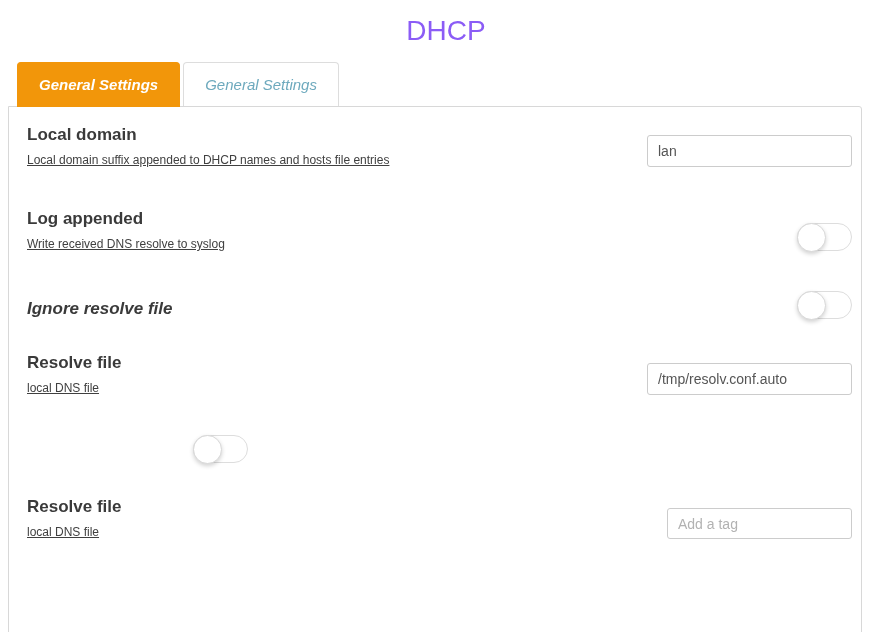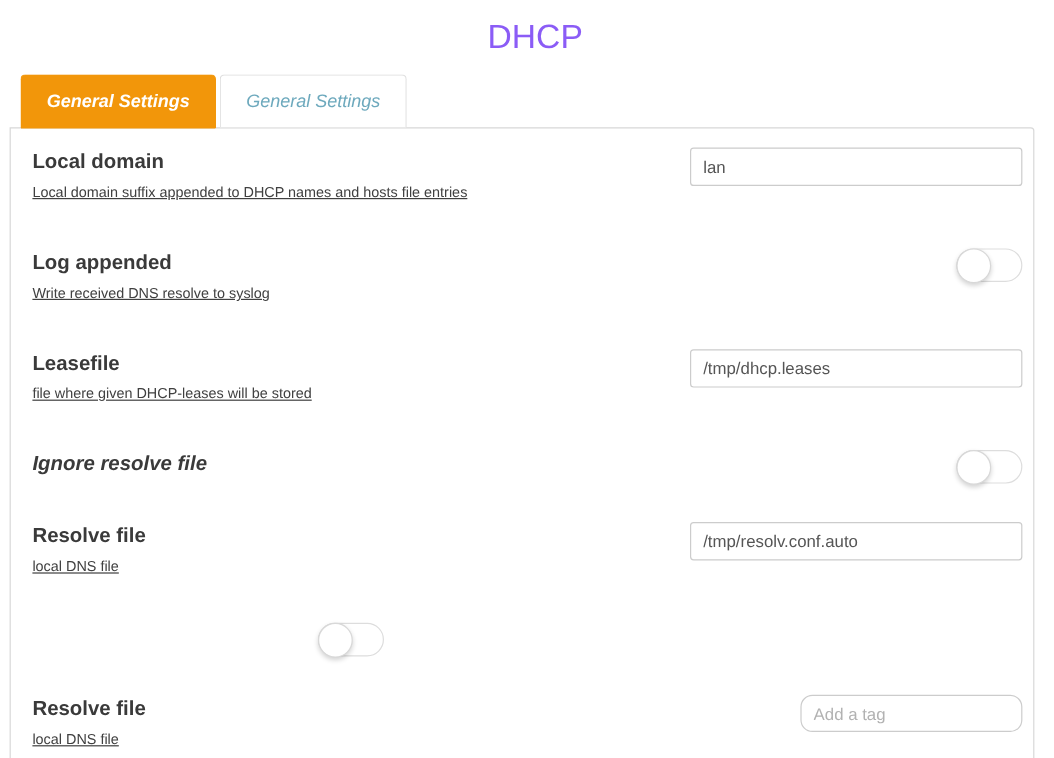--- a/index.html
+++ b/index.html
@@ -53,58 +53,58 @@
     height: 560px;
     background: #ffffff;
     border: 1px solid #d8d8d8;
     border-radius: 0 3px 3px 3px;
     padding: 16px 9px 10px 18px;
     position: relative;
     z-index: 1;
   }
   .row {
     display: flex;
-    align-items: flex-start;
+    align-items: flex-end;
     margin-bottom: 40px;
   }
   .row.short { margin-bottom: 32px; font-style: italic; }
   .meta { flex: 1; padding-top: 2px; }
   .field-label {
     font-size: 17px;
     font-weight: bold;
     color: #3a3a3a;
     line-height: 20px;
   }
   .field-desc {
     font-size: 12px;
     color: #404040;
     margin-top: 8px;
     line-height: 14px;
     text-decoration: underline;
   }
   .ctrl {
-    width: 277px;
+    width: 205px;
     display: flex;
     justify-content: flex-end;
     margin-left: 16px;
   }
   input.text {
     width: 100%;
     height: 32px;
     border: 1px solid #cccccc;
     border-radius: 3px;
     padding: 0 10px;
     font-size: 14px;
     color: #555555;
     font-family: "Liberation Sans", sans-serif;
     outline: none;
     background: #ffffff;
   }
   input.text::placeholder { color: #b2b2b2; }
-  input.tag { width: 185px; height: 31px; border-radius: 10px; }
+  input.tag { width: 185px; height: 31px; }
   .toggle {
     width: 55px;
     height: 28px;
     background: #ffffff;
     border: 1px solid #dddddd;
     border-radius: 15px;
     position: relative;
     cursor: pointer;
   }
   .knob {
@@ -146,29 +146,20 @@
       <div class="field-label">Log appended</div>
       <div class="field-desc">Write received DNS resolve to syslog</div>
     </div>
     <div class="ctrl">
       <div class="toggle">
         <div class="knob"></div>
       </div>
     </div>
   </div>
 
-  <div class="row">
-    <div class="meta">
-      <div class="field-label">Leasefile</div>
-      <div class="field-desc">file where given DHCP-leases will be stored</div>
-    </div>
-    <div class="ctrl">
-      <input type="text" class="text" value="/tmp/dhcp.leases" style="">
-    </div>
-  </div>
 
   <div class="row short">
     <div class="meta">
       <div class="field-label">Ignore resolve file</div>
     </div>
     <div class="ctrl">
       <div class="toggle">
         <div class="knob"></div>
       </div>
     </div>

